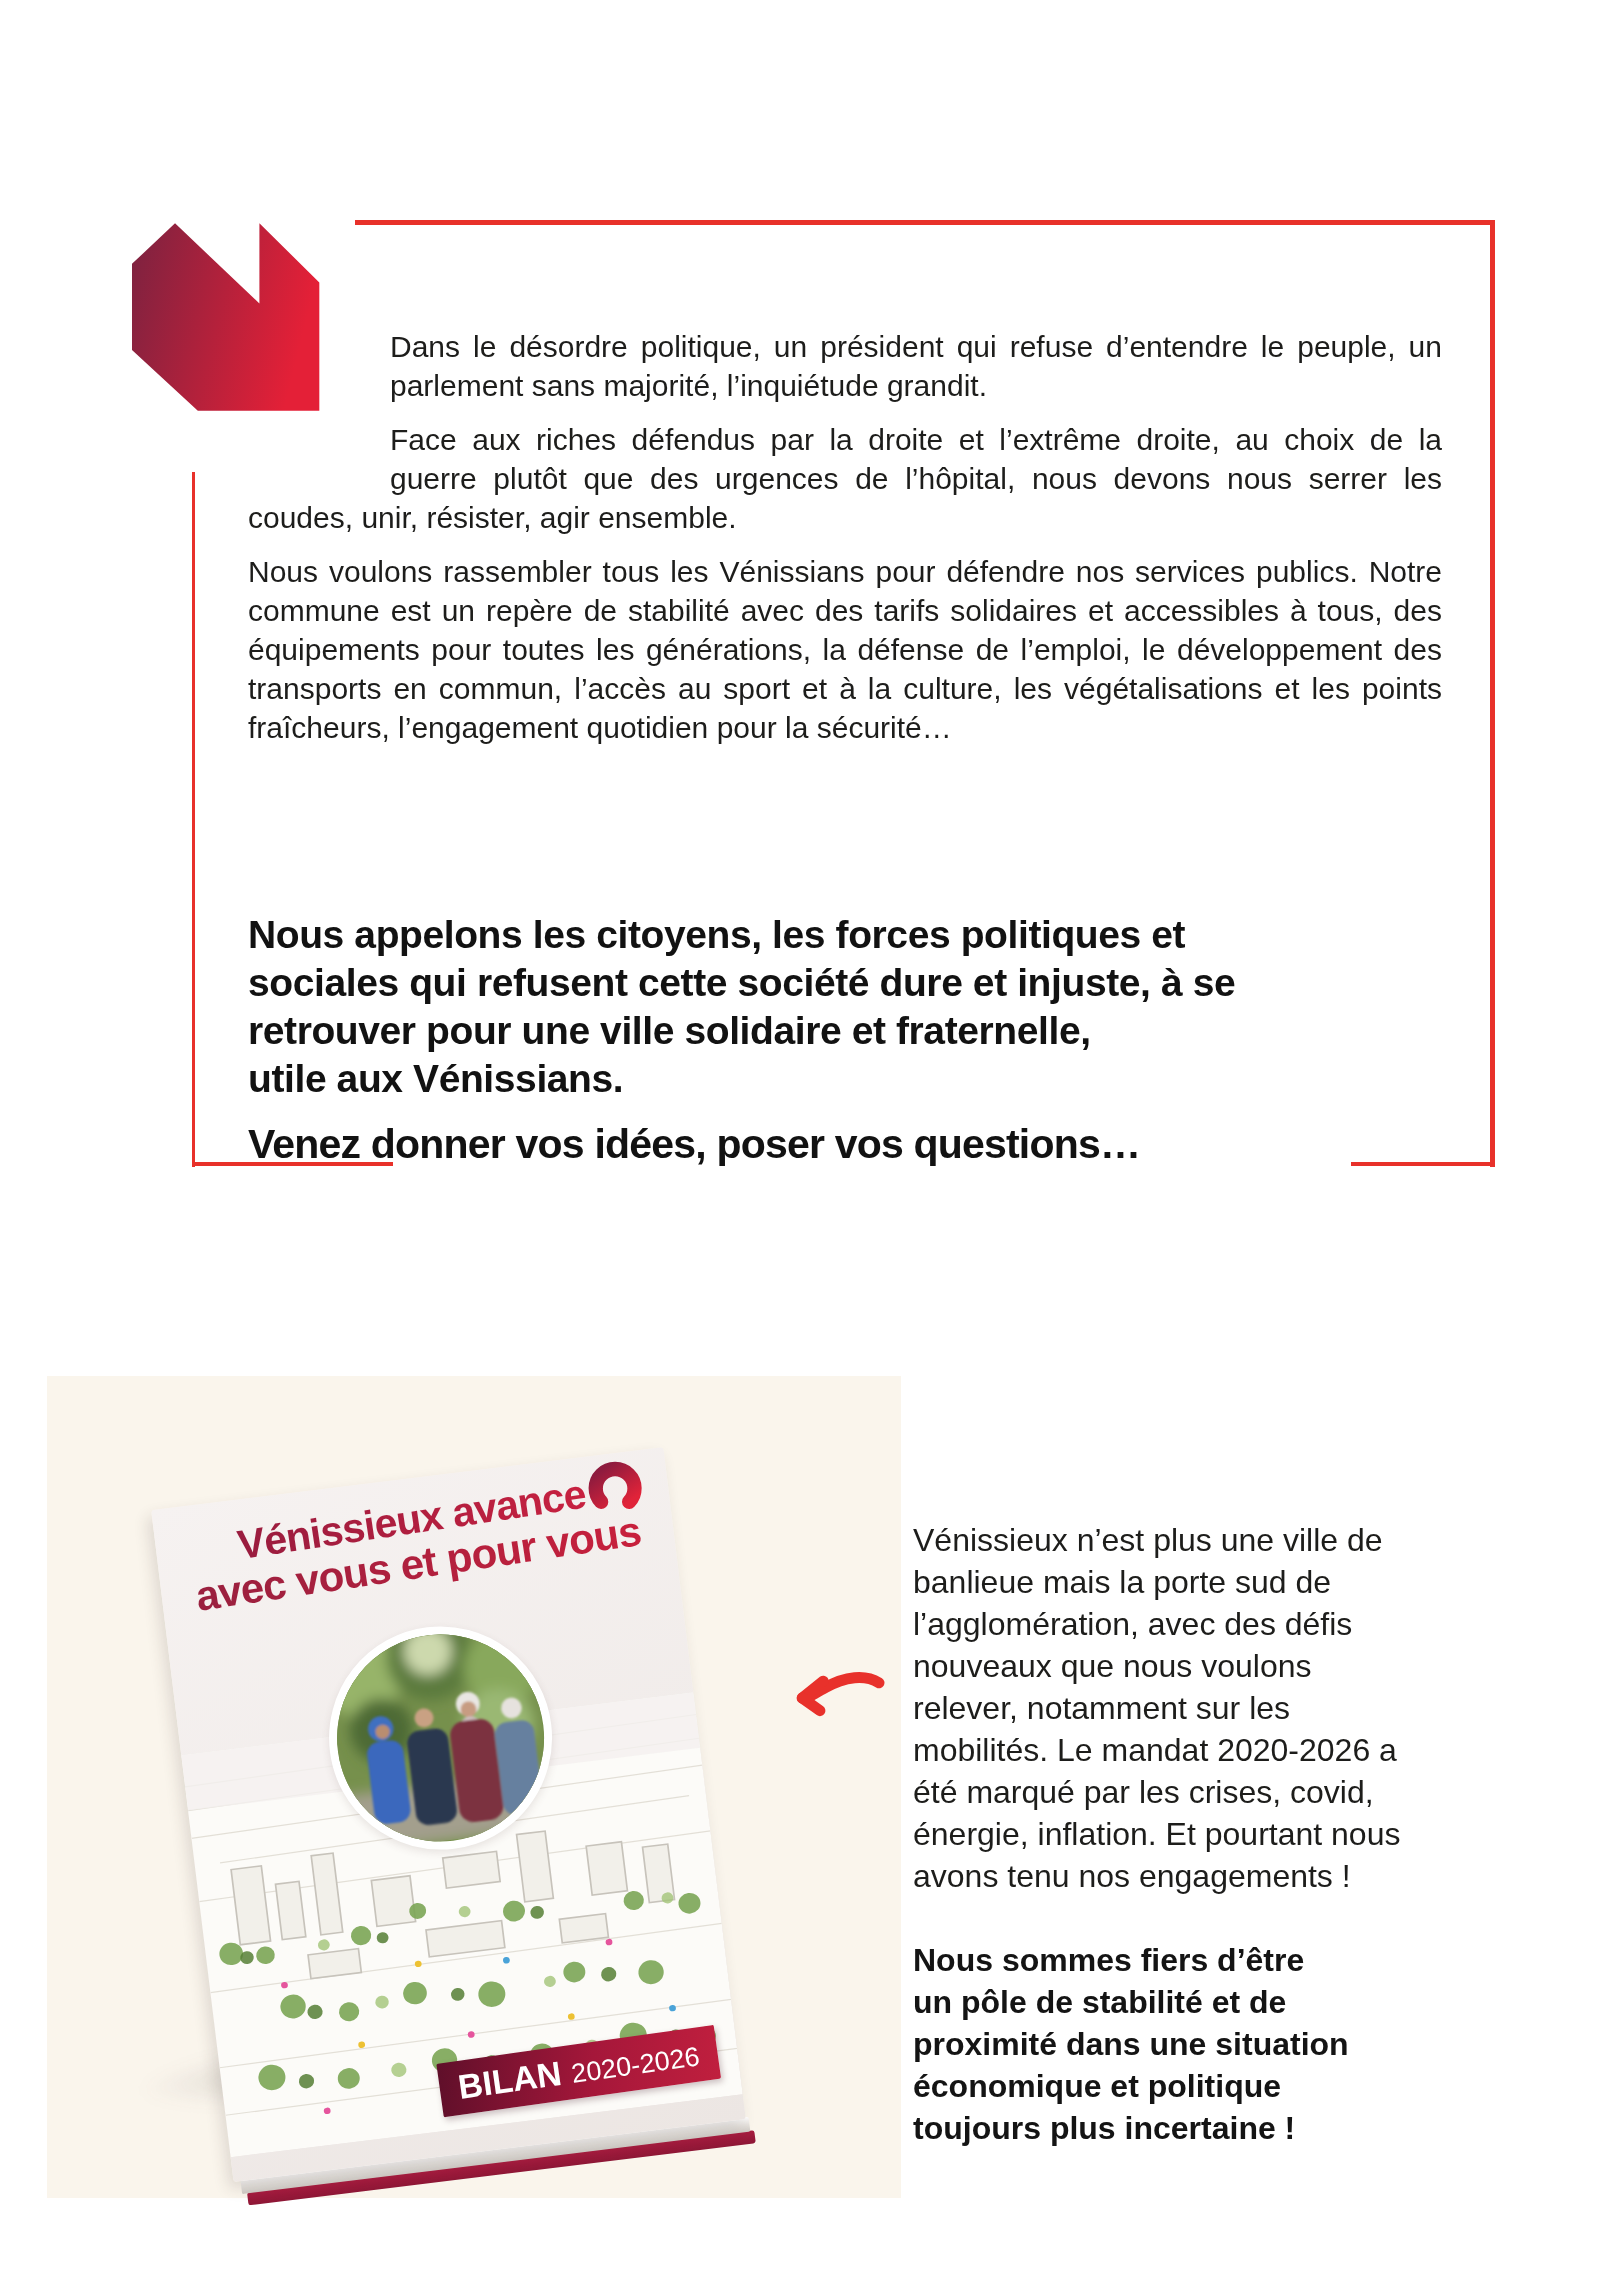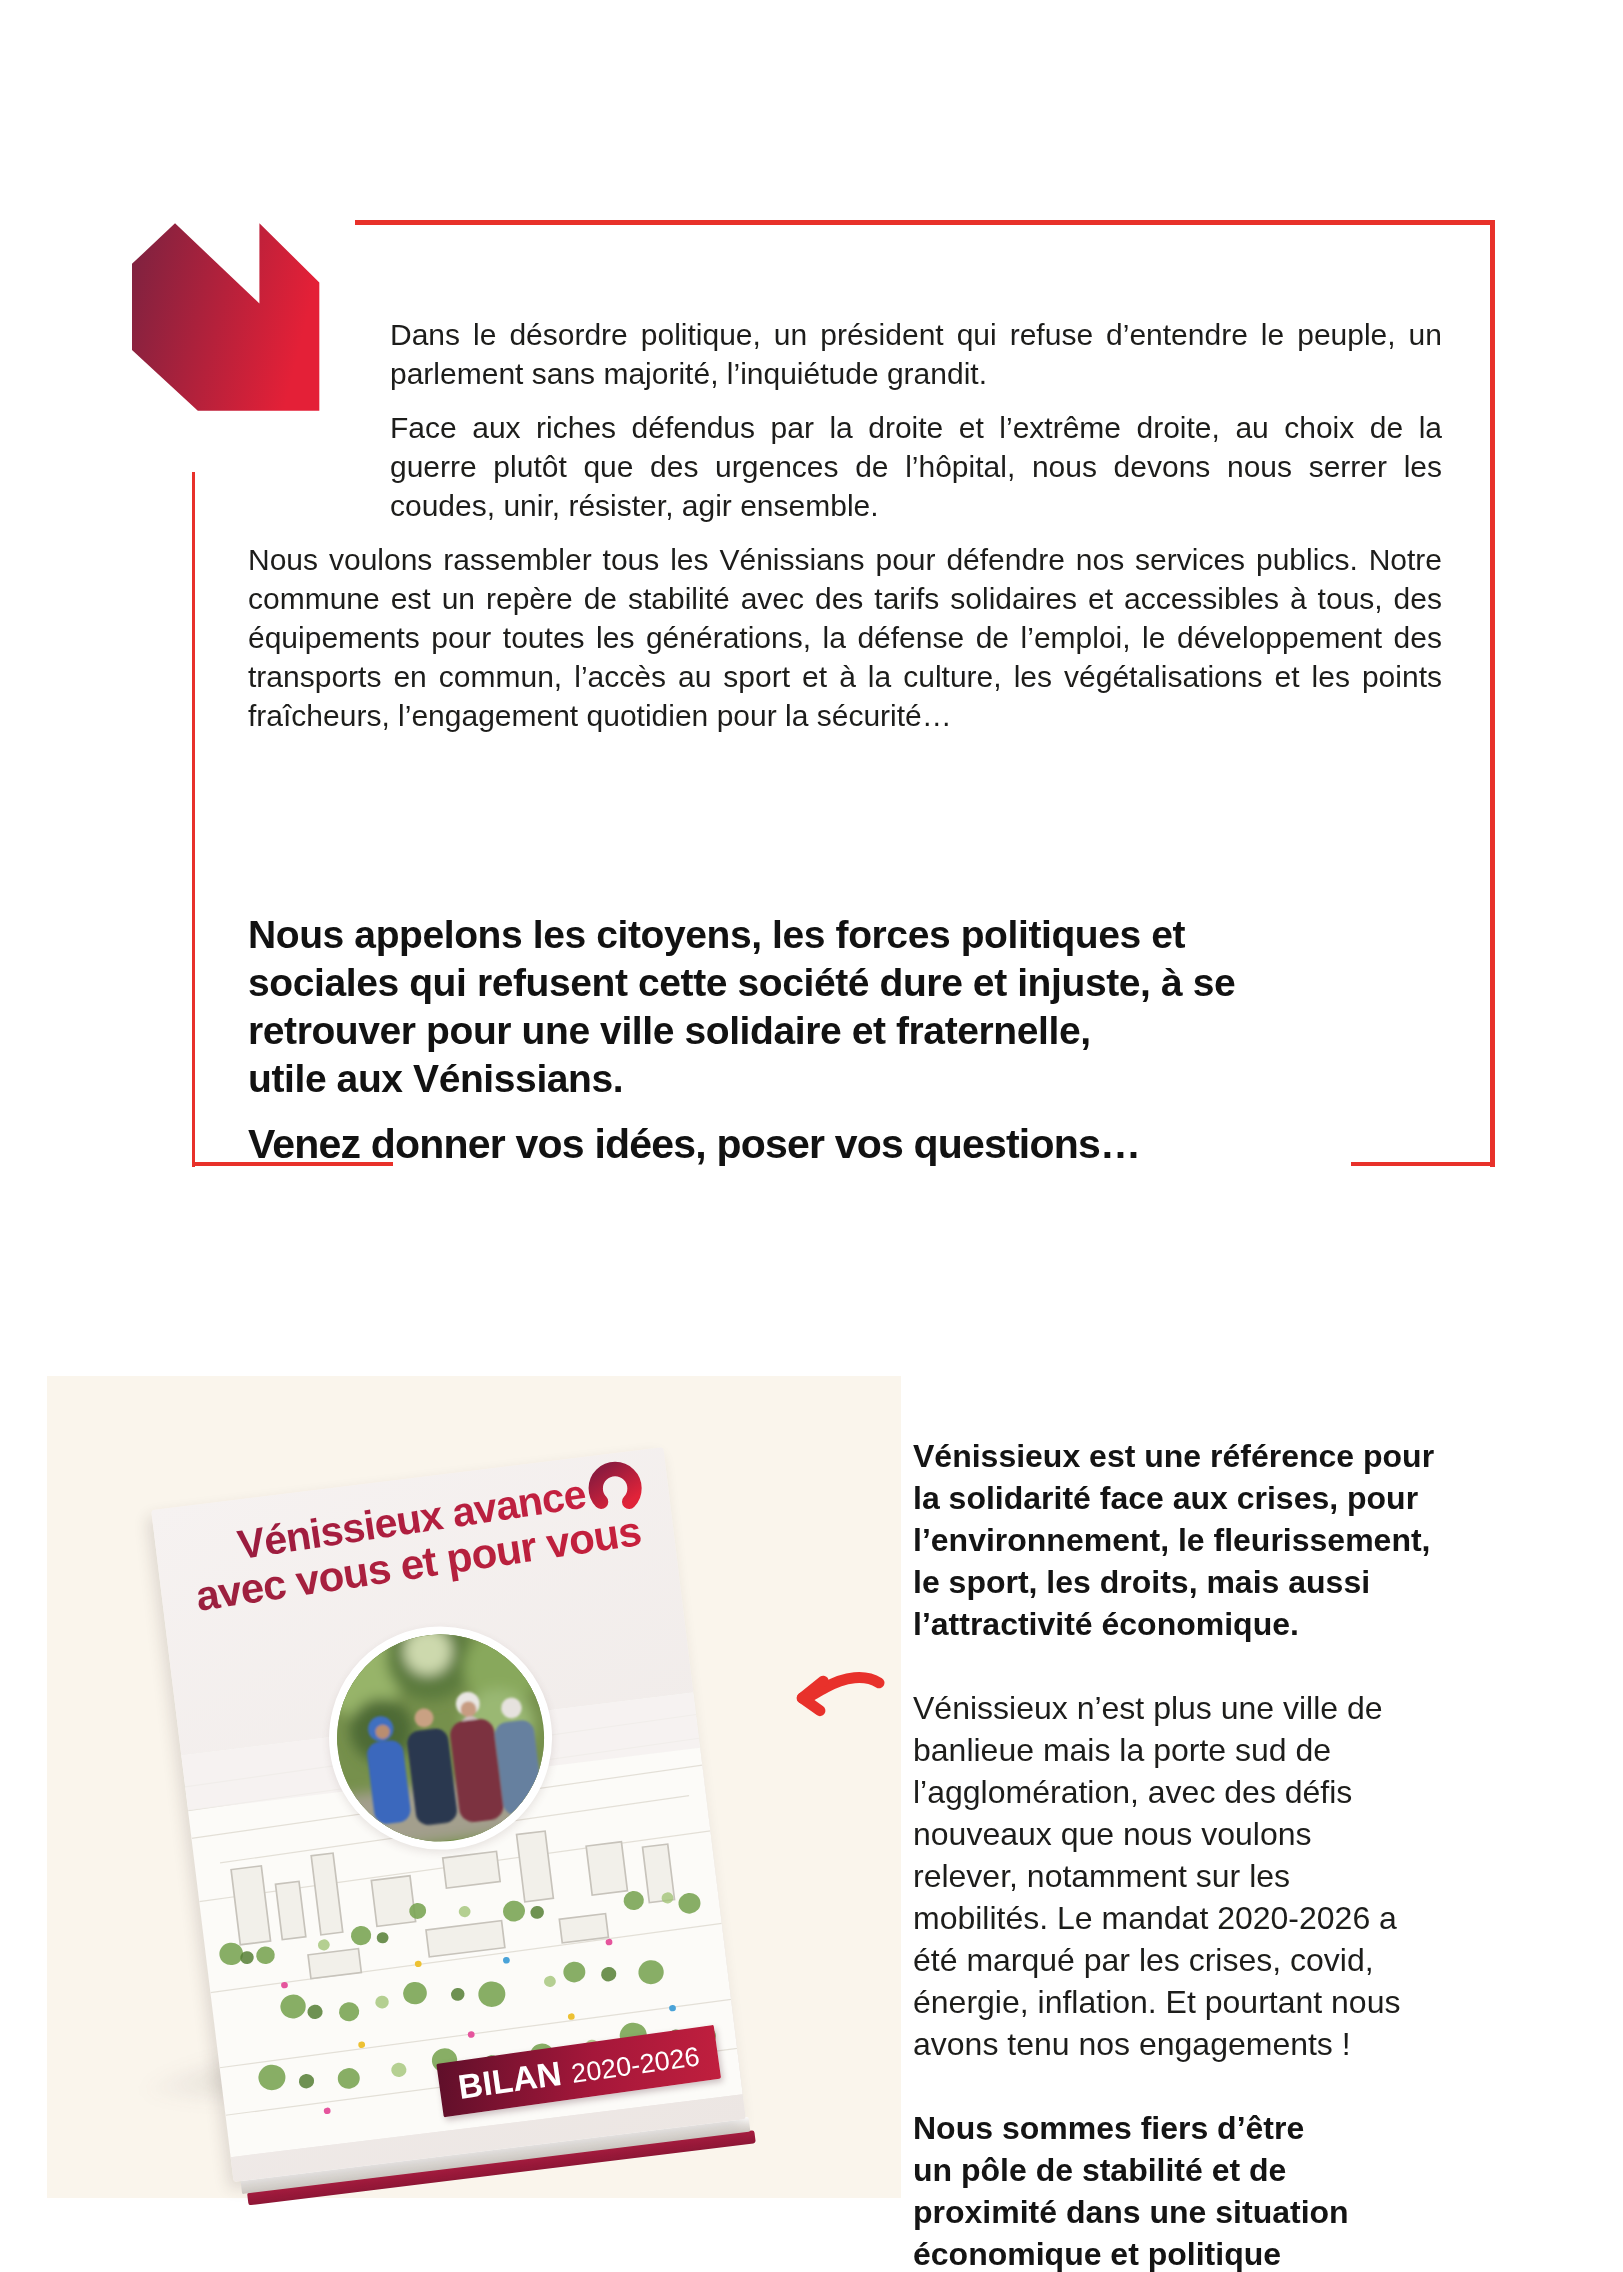--- a/index.html
+++ b/index.html
@@ -17,21 +17,21 @@
   .left-rule{left:192px;top:472px;width:3.4px;height:695px;}
   .bottom-rule-left{left:192px;top:1162px;width:201px;height:4.2px;}
   .bottom-rule-right{left:1351px;top:1162px;width:144px;height:4.2px;}
 
   
   .big-arrow{left:132px;top:223px;width:189px;height:188px;}
 
   
   .main-col{left:248px;top:315px;width:1194px;font-size:30px;line-height:39px;
     text-align:justify;color:#1d1d1b;}
-  .main-col p{margin:0 0 15px 0;}
+  .main-col p{margin:12px 0 15px 0;}
   .arrow-spacer{float:left;width:142px;height:179px;}
   .appeal-heading{left:248px;top:911px;width:1194px;
     font-size:39px;line-height:48px;font-weight:700;color:#121212;letter-spacing:-0.4px;}
   .cta-line{left:248px;top:1121px;width:1194px;
     font-size:41px;font-weight:700;letter-spacing:-0.8px;color:#121212;}
 
   
   .photo-area{left:47px;top:1376px;width:854px;height:822px;background:#faf5ec;}
   .book-shadow{left:80px;top:651px;width:507px;height:68px;
     background:radial-gradient(ellipse at center, rgba(70,55,55,.28), rgba(70,55,55,0) 68%);
@@ -261,25 +261,21 @@
   <svg width="95" height="54" viewBox="0 0 112 64" xmlns="http://www.w3.org/2000/svg">
     <g stroke="#e8312b" stroke-width="13" stroke-linecap="round" fill="none">
       <path d="M104,14 C88,4 64,6 40,20 C32,24 26,28 20,31"></path>
       <path d="M38,12 L13,32"></path>
       <path d="M13,32 L34,47"></path>
     </g>
   </svg>
 </div>
 
 <div class="abs right-col prelines">
-  <span class="seg-bold prelines">Vénissieux est une référence pour
-la solidarité face aux crises, pour
-l’environnement, le fleurissement,
-le sport, les droits, mais aussi
-l’attractivité économique.</span><br>
+  <br>
   <span class="prelines">Vénissieux n’est plus une ville de
 banlieue mais la porte sud de
 l’agglomération, avec des défis
 nouveaux que nous voulons
 relever, notamment sur les
 mobilités. Le mandat 2020-2026 a
 été marqué par les crises, covid,
 énergie, inflation. Et pourtant nous
 avons tenu nos engagements !</span><br>
   <span class="seg-bold prelines">Nous sommes fiers d’être

